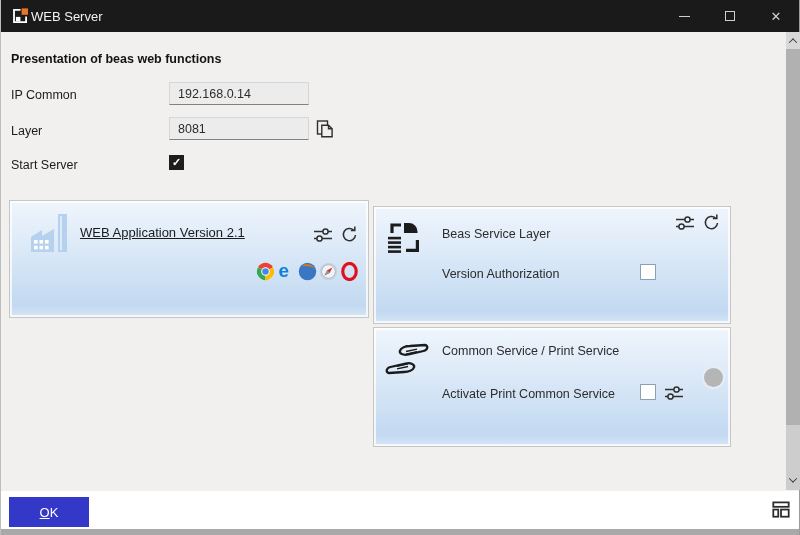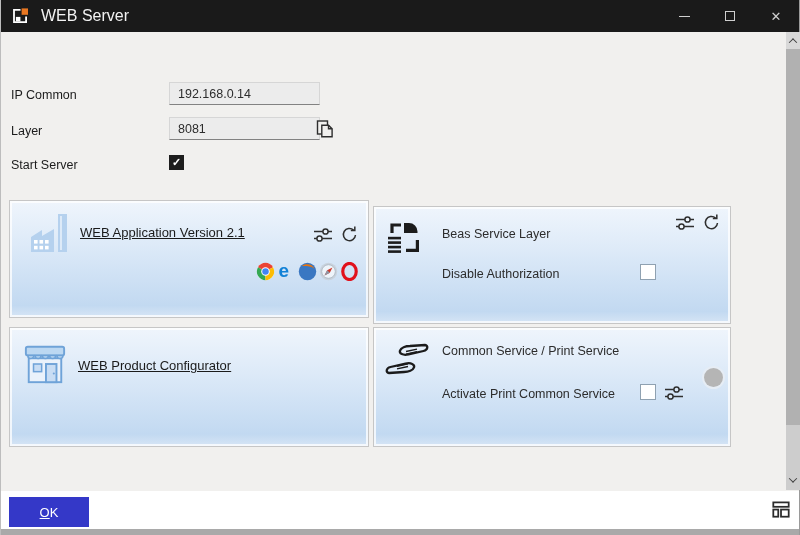--- a/index.html
+++ b/index.html
@@ -4,32 +4,32 @@
 <style>
   *{margin:0;padding:0;box-sizing:border-box}
   html,body{width:800px;height:535px;overflow:hidden;background:#fff;
     font-family:"Liberation Sans",sans-serif}
   .window{position:relative;width:800px;height:535px;background:#f1f0ee;
     border-left:1px solid #bdbdbd;border-right:1px solid #9a9a9a}
   
   .titlebar{position:absolute;top:0;left:0;right:0;height:32px;background:#1a1a1a;
     display:flex;align-items:center}
   .app-icon{margin-left:10px;width:18px;height:18px;flex:none}
-  .title{color:#f2f2f2;font-size:16px;margin-left:12px;flex:1;white-space:nowrap}
+  .title{color:#f2f2f2;font-size:13px;margin-left:2px;flex:1;white-space:nowrap}
   .controls{display:flex;height:100%}
   .ctrl{width:46px;height:100%;display:flex;align-items:center;justify-content:center;
     color:#cfcfcf;cursor:pointer}
   .min-line{width:11px;height:1px;background:#cfcfcf}
   .max-box{width:10px;height:10px;border:1px solid #cfcfcf}
   .close-x{font-size:13px;line-height:1}
   
   .heading{position:absolute;left:10px;top:52px;font-size:12.5px;font-weight:bold;color:#141414}
   .flabel{position:absolute;left:10px;font-size:12.5px;color:#1c1c1c;white-space:nowrap}
   .lbl-ip{top:88px}.lbl-port{top:124px}.lbl-start{top:158px}
-  .finput{position:absolute;left:168px;width:151px;height:23px;background:#ececec;
+  .finput{position:absolute;left:168px;width:140px;height:23px;background:#ececec;
     border:1px solid #d6d6d6;border-bottom:1px solid #828282;font-family:inherit;
     font-size:12.5px;color:#2d2d2d;padding:0 8px;outline:none}
   .in-ip{top:82px}.in-port{top:117px}
   .copy-btn{position:absolute;left:314px;top:119px;width:20px;height:20px;cursor:pointer}
   .checkbox{width:16px;height:16px;background:#fff;border:1px solid #8fa1b1;flex:none}
   .checkbox.checked{background:#1d1d1d;border-color:#1d1d1d;color:#fff;font-size:11px;
     font-weight:bold;display:flex;align-items:center;justify-content:center;line-height:1}
   .cb-start{position:absolute;left:168px;top:155px;width:15px;height:15px;cursor:pointer}
   
   .panel{position:absolute;border:1px solid #c6c6c6;
@@ -88,20 +88,21 @@
         </div>
       <div class="ctrl">
           <span class="max-box"></span>
         </div>
       <div class="ctrl">
           <span class="close-x">✕</span>
         </div>
     </div>
   </div>
 
+  <div class="heading">Presentation of beas web functions</div>
 
   <div class="flabel lbl-ip">IP Common</div>
   <input class="finput in-ip" value="192.168.0.14" style="">
 
   <div class="flabel lbl-port">Layer</div>
   <input class="finput in-port" value="8081" style="">
   <svg class="copy-btn" viewBox="0 0 20 20">
     <rect x="2.5" y="2" width="10" height="13" fill="#f1f0ee" stroke="#2e2e2e" stroke-width="1.4"></rect>
     <path d="M6.8 6.2 h6.7 l3.6 3.6 v8 H6.8 Z" fill="#f1f0ee" stroke="#2e2e2e" stroke-width="1.4"></path>
     <path d="M13.5 6.2 v3.6 h3.6" fill="none" stroke="#2e2e2e" stroke-width="1.4"></path>
@@ -197,41 +198,24 @@
             <circle cx="12.5" cy="4.5" r="2.6"></circle>
           <line x1="1" y1="11.5" x2="19" y2="11.5"></line>
             <circle cx="6.5" cy="11.5" r="2.6"></circle>
         </g>
       </svg>
       <svg class="tool" width="19" height="19" viewBox="0 0 20 20">
         <path d="M16.3 10.5 a6.4 6.4 0 1 1 -2 -5.1" fill="none" stroke="#2f2f2f" stroke-width="1.6"></path>
         <path d="M15.6 1.6 v4.2 h-4.2" fill="none" stroke="#2f2f2f" stroke-width="1.6"></path>
       </svg>
     </div>
-    <div class="opt-label" style="left:68px;top:60px">Disable Authorization</div>
+    <div class="opt-label" style="left:68px;top:60px">Version Authorization</div>
     <div class="checkbox cb-opt" style="left:266px;top:57px"></div>
   </div>
 
-  <div class="panel p3">
-    <svg class="p-icon" style="left:12px;top:14px" width="46" height="44" viewBox="0 0 48 46">
-      <rect x="7" y="17" width="34" height="25" fill="#eaf2fb" stroke="#6fa3d8" stroke-width="2"></rect>
-      <rect x="25" y="23" width="11" height="19" fill="#c8ddf4" stroke="#6fa3d8" stroke-width="2"></rect>
-      <rect x="12" y="23" width="8.5" height="8" fill="#c8ddf4" stroke="#6fa3d8" stroke-width="1.6"></rect>
-      <rect x="4" y="5" width="40" height="9" rx="2" fill="#bcd8f2" stroke="#6fa3d8" stroke-width="2"></rect>
-      <g fill="#bcd8f2" stroke="#6fa3d8" stroke-width="1.6">
-        <path d="M6 14 a3.2 3.2 0 0 0 6.4 0 Z"></path>
-          <path d="M13.6 14 a3.2 3.2 0 0 0 6.4 0 Z"></path>
-        <path d="M21.2 14 a3.2 3.2 0 0 0 6.4 0 Z"></path>
-          <path d="M28.8 14 a3.2 3.2 0 0 0 6.4 0 Z"></path>
-        <path d="M36.4 14 a3.2 3.2 0 0 0 6.4 0 Z"></path>
-      </g>
-      <circle cx="33.2" cy="33" r="1.1" fill="#6fa3d8"></circle>
-    </svg>
-    <div class="link" style="left:68px;top:30px">WEB Product Configurator</div>
-  </div>
 
   <div class="panel p4">
     <svg class="p-icon" style="left:10px;top:13px" width="46" height="36" viewBox="0 0 46 36">
       <g fill="none" stroke="#1b1b1b" stroke-width="2.3" stroke-linejoin="round">
         <path d="M41 4 c3.5 0.5 3 5 -1.5 6 l-15 3.4 c-5.5 1.2 -9.5 -0.8 -8.5 -3.8 c1 -2.8 5.5 -4.6 10 -4.6 z"></path>
         <path d="M5 32 c-3.5 -0.5 -3 -5 1.5 -6 l15 -3.4 c5.5 -1.2 9.5 0.8 8.5 3.8 c-1 2.8 -5.5 4.6 -10 4.6 z"></path>
       </g>
       <path d="M22 10.5 l11 -2.4 M22 13.2 l11 -2.4" stroke="#1b1b1b" stroke-width="1.4"></path>
       <path d="M13 27.9 l11 -2.4 M13 25.2 l11 -2.4" stroke="#1b1b1b" stroke-width="1.4"></path>
     </svg>

